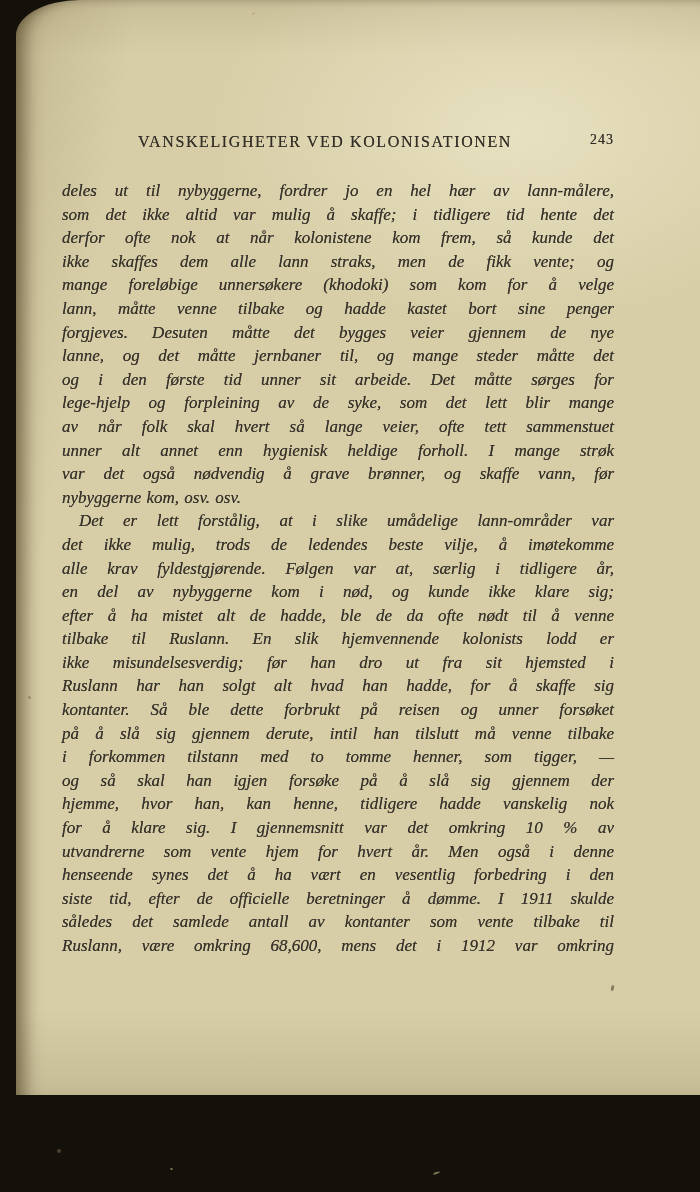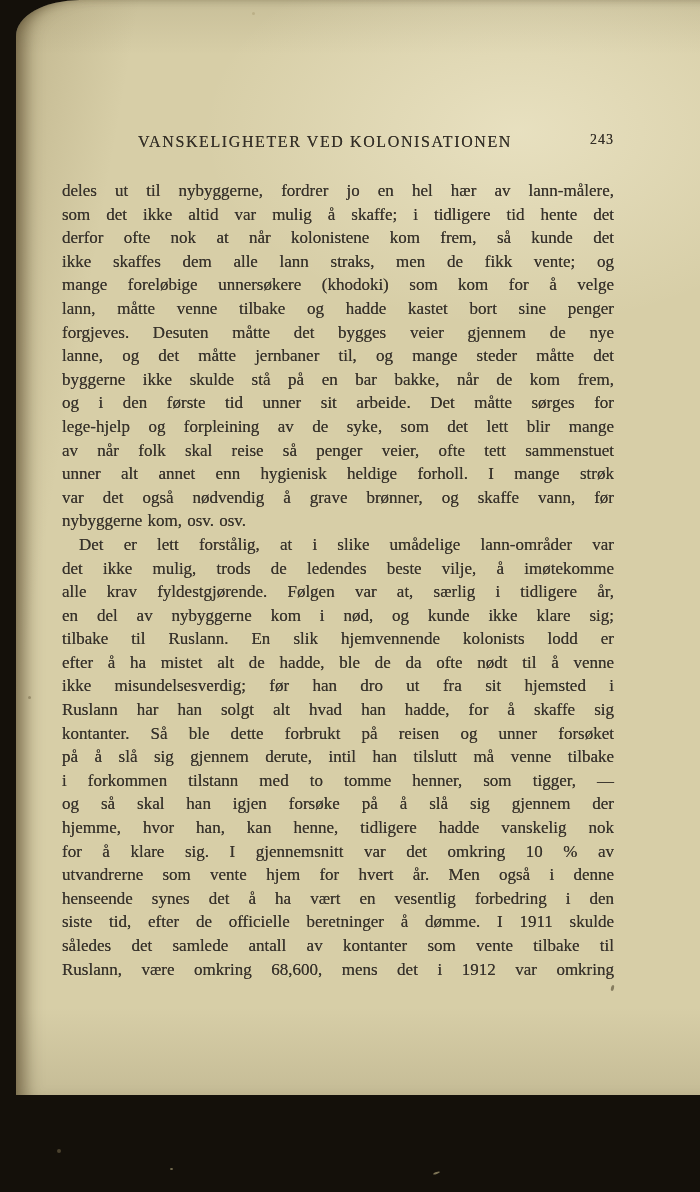--- a/index.html
+++ b/index.html
@@ -44,20 +44,21 @@
     font-size: 14px;
     letter-spacing: 1px;
     color: #332e26;
     text-shadow: 0 0 0.5px rgba(51,46,38,0.75);
   }
   .body-text {
     position: absolute;
     top: 179px; left: 46px;
     width: 552px;
     color: #37322b;
+    font-style: italic;
   }
   .text-line {
     height: 23.6px;
     line-height: 23.6px;
     font-size: 17px;
     text-align: justify;
     text-align-last: justify;
     white-space: normal;
     text-shadow: 0 0 0.5px rgba(55,50,43,0.8);
     word-spacing: 1px;
@@ -84,33 +85,32 @@
   </div>
   <div class="body-text">
       <div class="text-line">deles ut til nybyggerne, fordrer jo en hel hær av lann-målere,</div>
       <div class="text-line">som det ikke altid var mulig å skaffe; i tidligere tid hente det</div>
       <div class="text-line">derfor ofte nok at når kolonistene kom frem, så kunde det</div>
       <div class="text-line">ikke skaffes dem alle lann straks, men de fikk vente; og</div>
       <div class="text-line">mange foreløbige unnersøkere (khodoki) som kom for å velge</div>
       <div class="text-line">lann, måtte venne tilbake og hadde kastet bort sine penger</div>
       <div class="text-line">forgjeves.  Desuten måtte det bygges veier gjennem de nye</div>
       <div class="text-line">lanne, og det måtte jernbaner til, og mange steder måtte det</div>
-      <div class="text-line">byggerne ikke skulde stå på en bar bakke, når de kom frem,</div>
       <div class="text-line">og i den første tid unner sit arbeide.  Det måtte sørges for</div>
       <div class="text-line">lege-hjelp og forpleining av de syke, som det lett blir mange</div>
-      <div class="text-line">av når folk skal reise så penger veier, ofte tett sammenstuet</div>
+      <div class="text-line">av når folk skal hvert så lange veier, ofte tett sammenstuet</div>
       <div class="text-line">unner alt annet enn hygienisk heldige forholl.  I mange strøk</div>
       <div class="text-line">var det også nødvendig å grave brønner, og skaffe vann, før</div>
       <div class="text-line no-justify">nybyggerne kom, osv. osv.</div>
       <div class="text-line indented">Det er lett forstålig, at i slike umådelige lann-områder var</div>
       <div class="text-line">det ikke mulig, trods de ledendes beste vilje, å imøtekomme</div>
       <div class="text-line">alle krav fyldestgjørende.  Følgen var at, særlig i tidligere år,</div>
       <div class="text-line">en del av nybyggerne kom i nød, og kunde ikke klare sig;</div>
+      <div class="text-line">efter å ha mistet alt de hadde, ble de da ofte nødt til å venne</div>
       <div class="text-line">tilbake til Ruslann.  En slik hjemvennende kolonists lodd er</div>
-      <div class="text-line">efter å ha mistet alt de hadde, ble de da ofte nødt til å venne</div>
       <div class="text-line">ikke misundelsesverdig; før han dro ut fra sit hjemsted i</div>
       <div class="text-line">Ruslann har han solgt alt hvad han hadde, for å skaffe sig</div>
       <div class="text-line">kontanter.  Så ble dette forbrukt på reisen og unner forsøket</div>
       <div class="text-line">på å slå sig gjennem derute, intil han tilslutt må venne tilbake</div>
       <div class="text-line">i forkommen tilstann med to tomme henner, som tigger, —</div>
       <div class="text-line">og så skal han igjen forsøke på å slå sig gjennem der</div>
       <div class="text-line">hjemme, hvor han, kan henne, tidligere hadde vanskelig nok</div>
       <div class="text-line">for å klare sig.  I gjennemsnitt var det omkring 10 % av</div>
       <div class="text-line">utvandrerne som vente hjem for hvert år.  Men også i denne</div>
       <div class="text-line">henseende synes det å ha vært en vesentlig forbedring i den</div>

